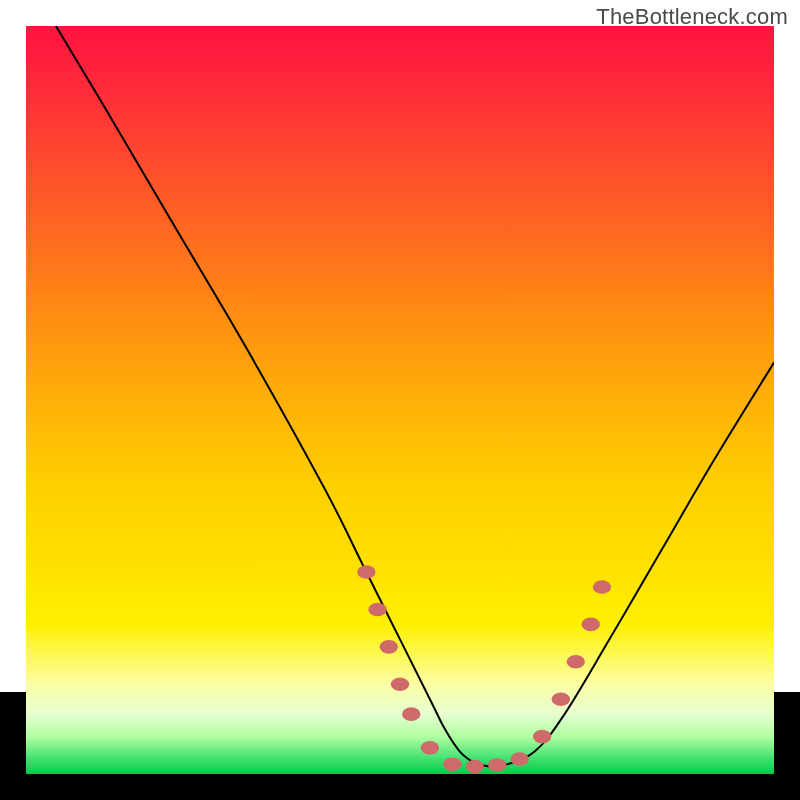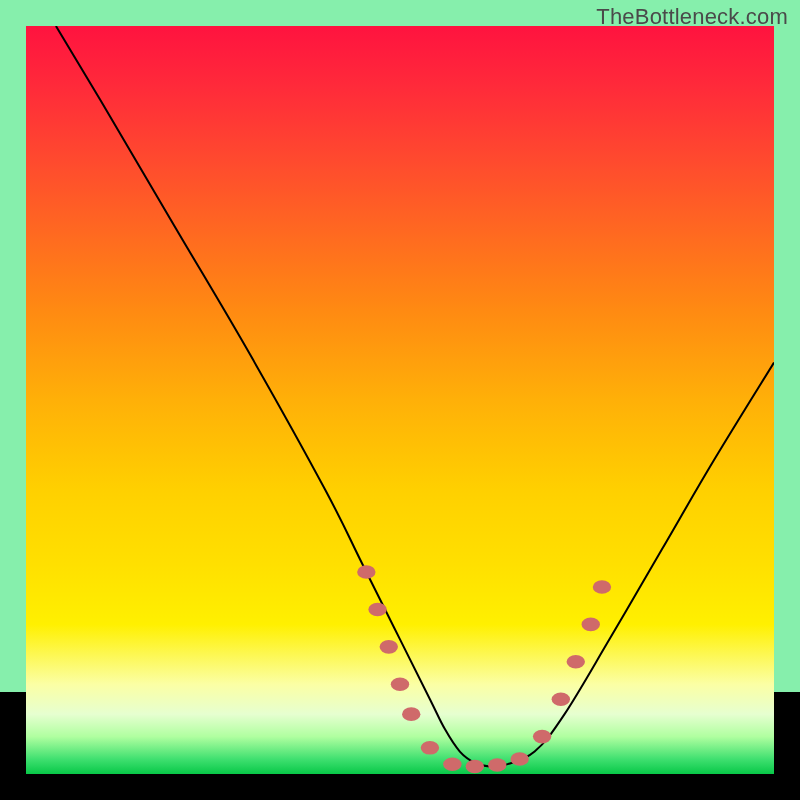--- a/index.html
+++ b/index.html
@@ -8,21 +8,21 @@
     width: 800px;
     height: 800px;
     background: #000;
     overflow: hidden;
     font-family: Arial, Helvetica, sans-serif;
   }
   .stage {
     position: relative;
     width: 800px;
     height: 692px;
-    background: #86efac;
+    background: #ffffff;
   }
   
   .plot {
     position: absolute;
     left: 26px;
     top: 26px;
     width: 748px;
     height: 748px;
     
     background: linear-gradient(

